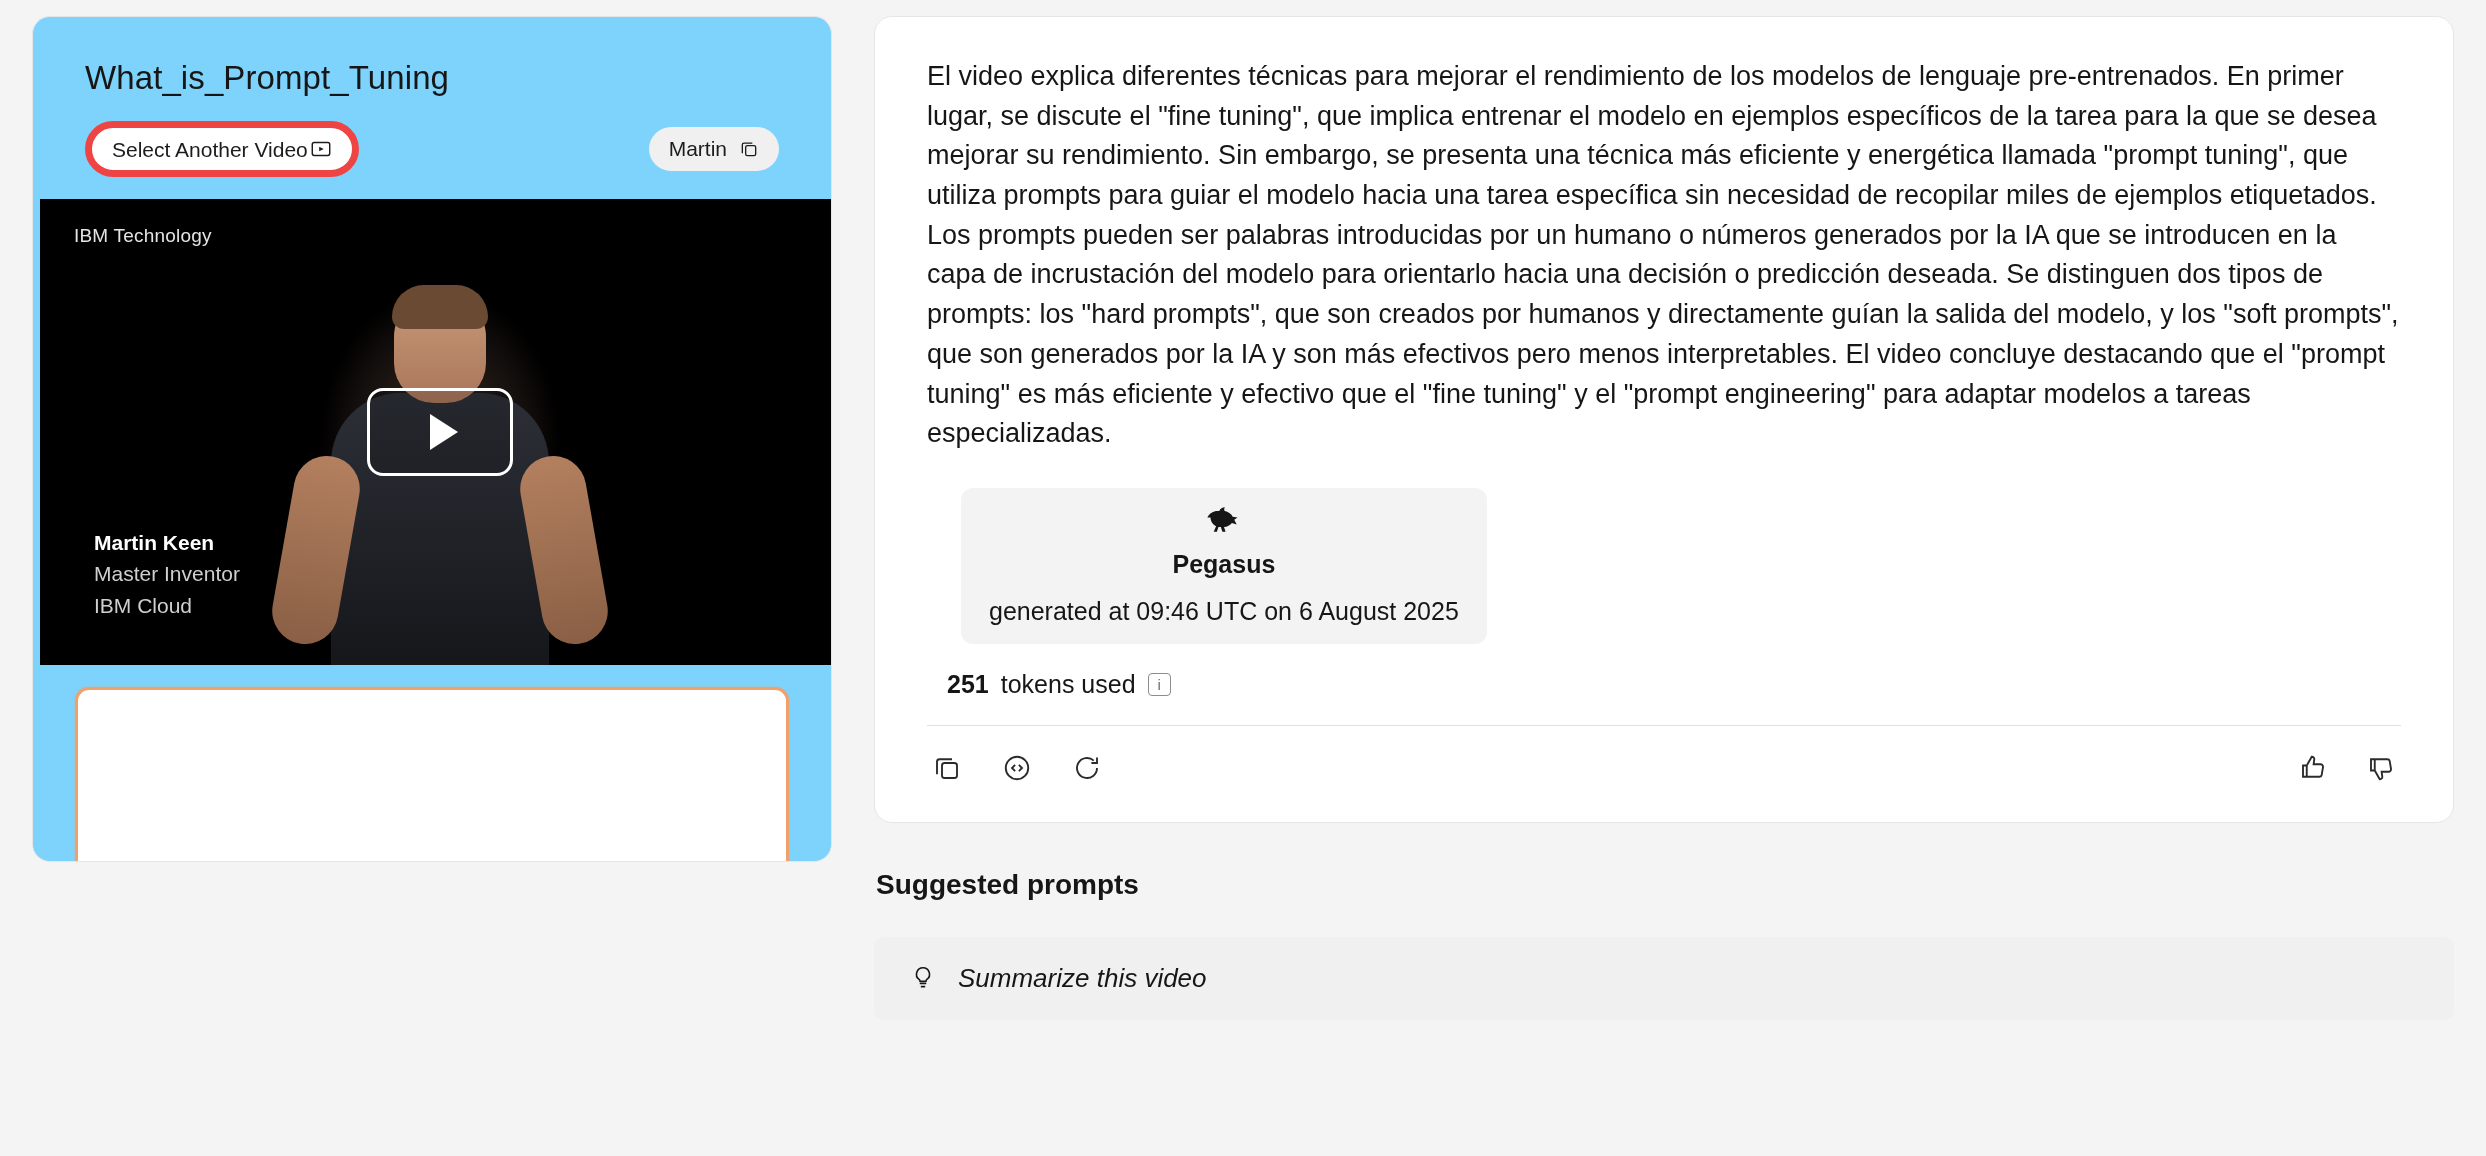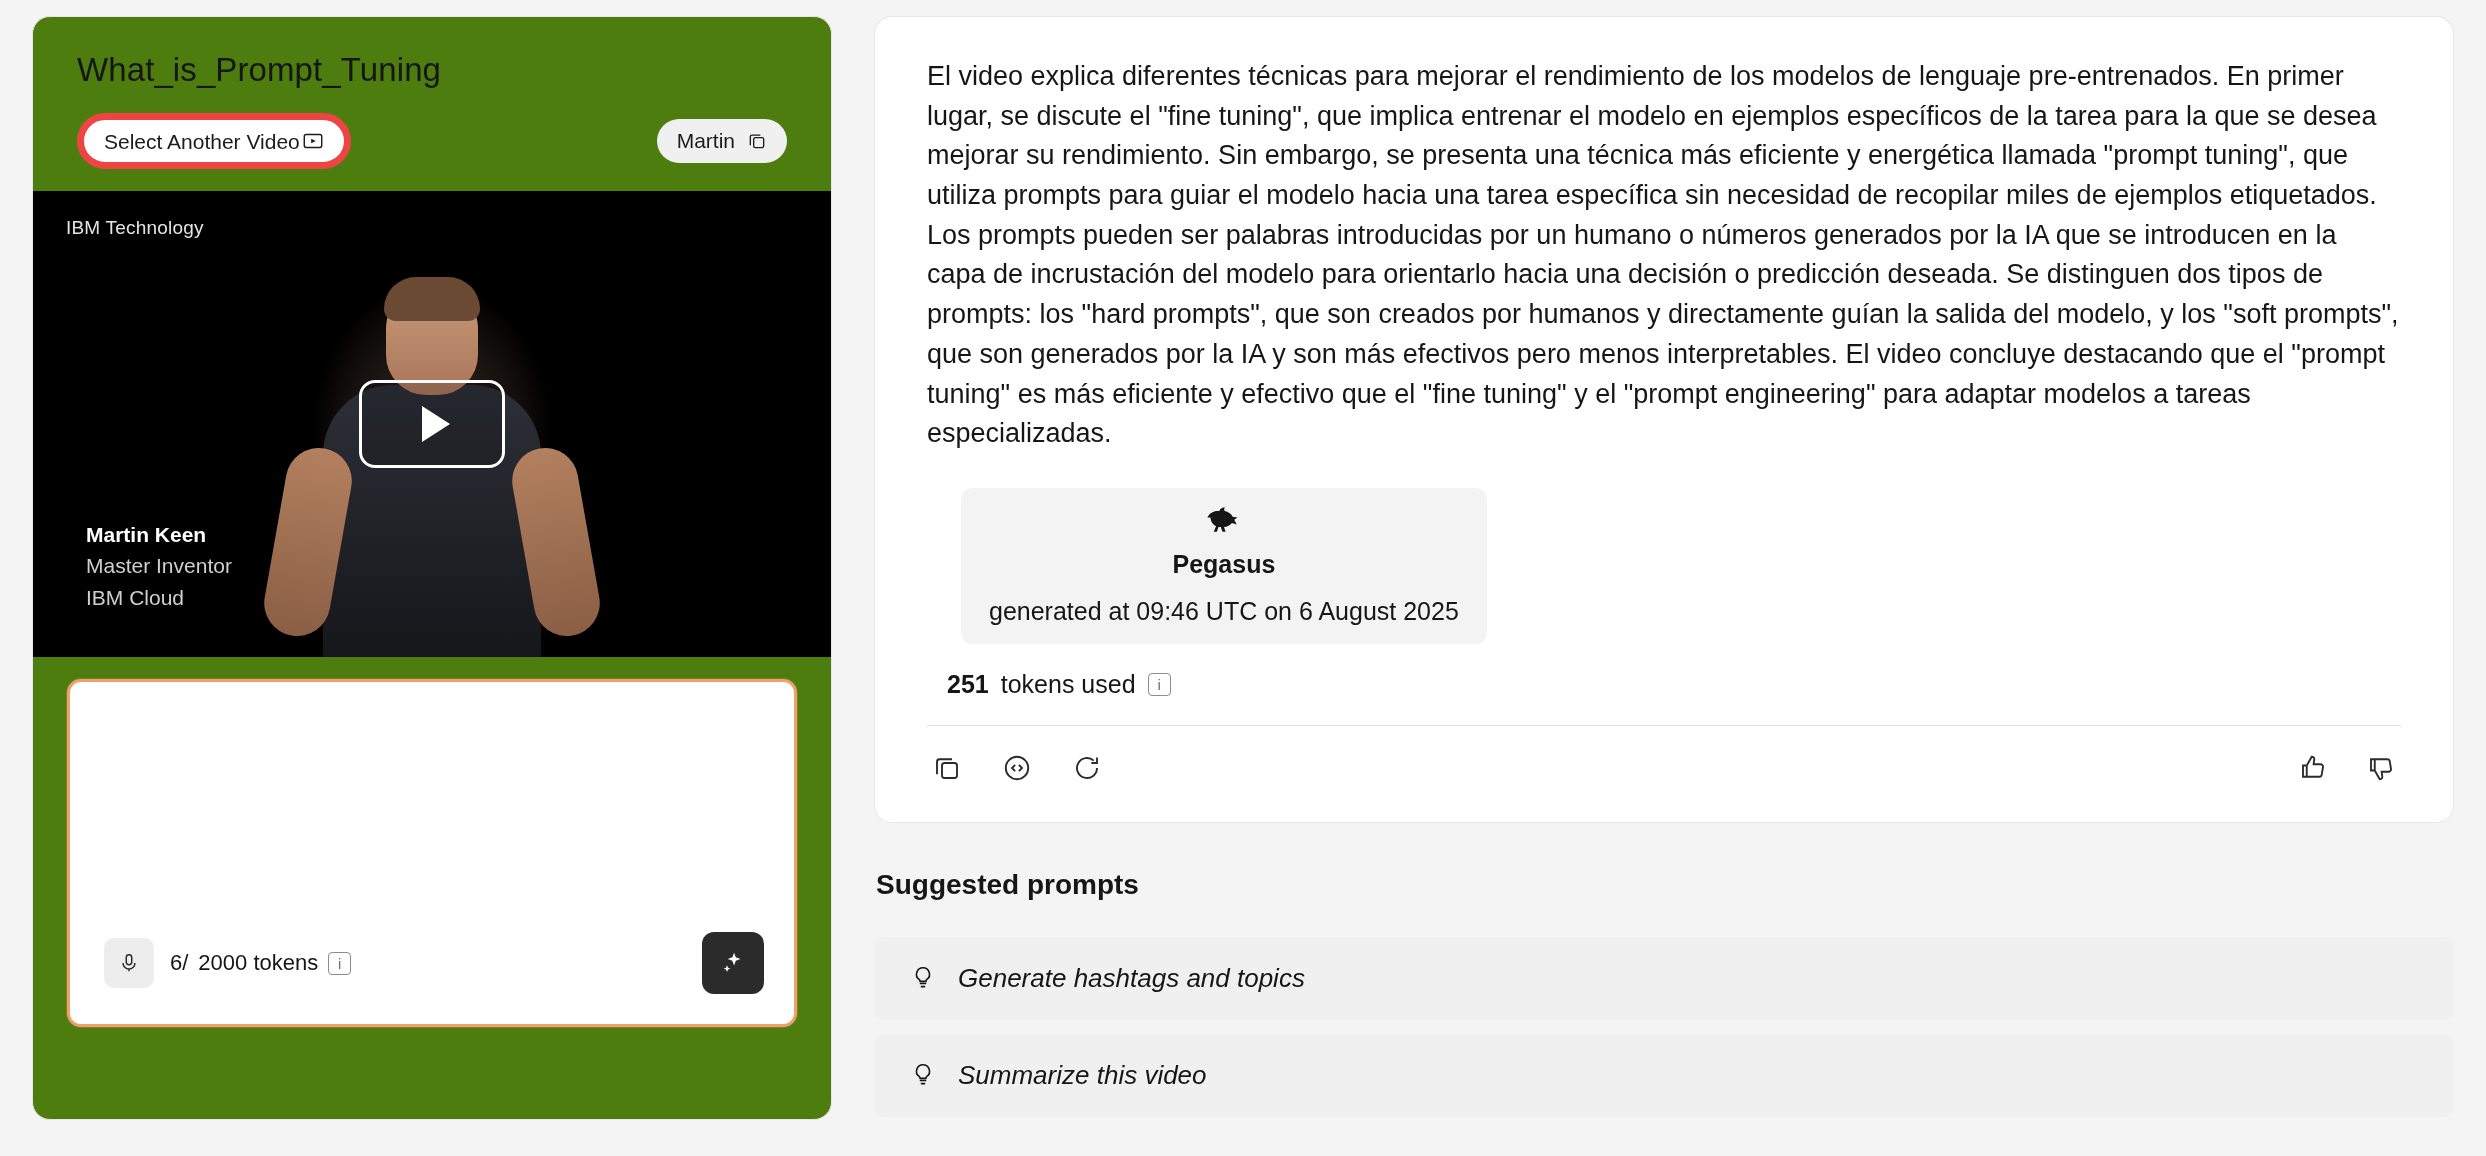--- a/index.html
+++ b/index.html
@@ -18,25 +18,25 @@
     display: flex;
     gap: 42px;
     padding: 16px 24px 0 32px;
     height: 100%;
   }
 
   
   .left-panel {
     width: 800px;
     flex: 0 0 800px;
-    background: #4d7c0f;
+    background: #7dd3fc;
     border: 1px solid #e6e6e6;
     border-radius: 18px;
-    padding: 0;
-    height: 1104px;
+    padding: 8px;
+    height: 846px;
     position: relative;
     overflow: hidden;
   }
   .left-inner-top { padding: 34px 44px 0 44px; }
   .video-title {
     font-size: 33px;
     font-weight: 400;
     color: #161616;
     letter-spacing: .1px;
     margin: 0 0 24px 0;
@@ -399,28 +399,20 @@
             <svg width="30" height="30" viewBox="0 0 24 24" fill="none" stroke="#2b2b2b" stroke-width="1.5">
               <path d="M7 14V5H4v9zM7 14l4 7c1.4 0 2.2-1 2-2.3L12.5 15H18a2 2 0 0 0 2-2.3l-1-6A2 2 0 0 0 17 5H7z"></path>
             </svg>
           </div>
         </div>
       </div>
     </div>
 
     <div class="suggested-title">Suggested prompts</div>
 
-    <div class="suggestion">
-      <span class="icon">
-        <svg width="26" height="26" viewBox="0 0 24 24" fill="none" stroke="#161616" stroke-width="1.5">
-          <path d="M9 17h6M10 20h4M12 2.5a6 6 0 0 0-3.6 10.8c.6.5.9 1.1.9 1.7h5.4c0-.6.3-1.2.9-1.7A6 6 0 0 0 12 2.5z"></path>
-        </svg>
-      </span>
-      <span class="label">Generate hashtags and topics</span>
-    </div>
 
     <div class="suggestion">
       <span class="icon">
         <svg width="26" height="26" viewBox="0 0 24 24" fill="none" stroke="#161616" stroke-width="1.5">
           <path d="M9 17h6M10 20h4M12 2.5a6 6 0 0 0-3.6 10.8c.6.5.9 1.1.9 1.7h5.4c0-.6.3-1.2.9-1.7A6 6 0 0 0 12 2.5z"></path>
         </svg>
       </span>
       <span class="label">Summarize this video</span>
     </div>
 

